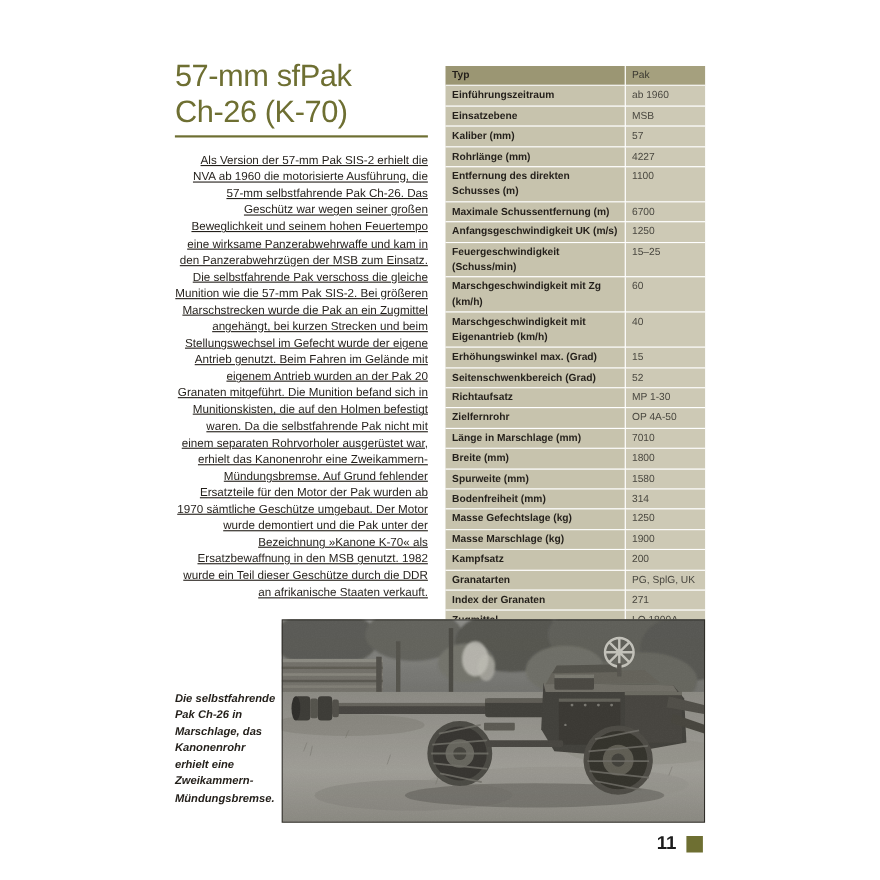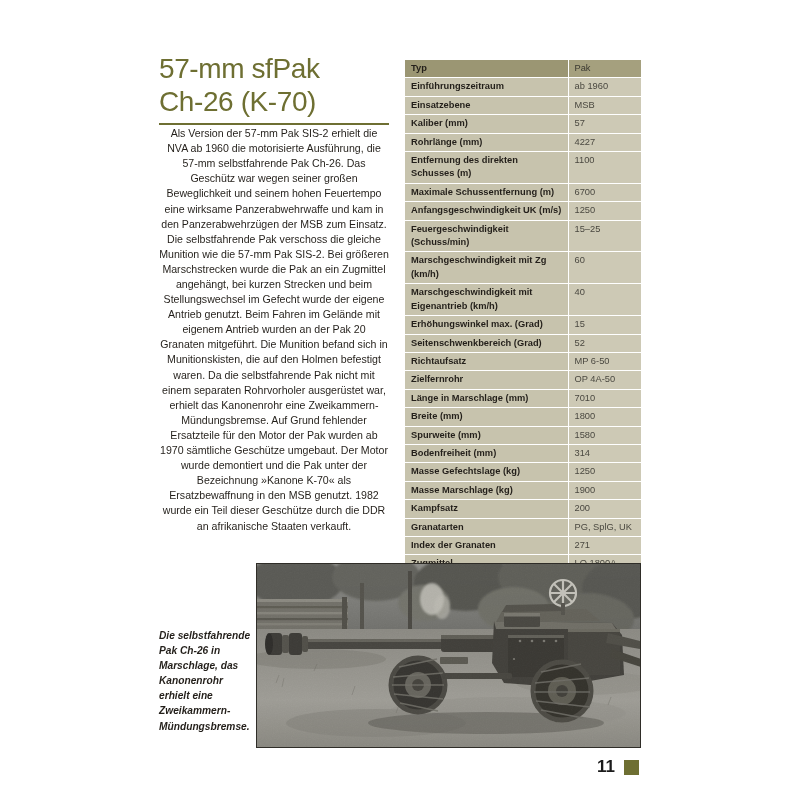--- a/index.html
+++ b/index.html
@@ -28,25 +28,26 @@
     color: #6e6f32;
     letter-spacing: -0.4px;
   }
   .title-rule {
     margin-top: 5px;
     height: 2px;
     background: #6e6f32;
     width: 230px;
   }
   .body-text {
-    margin-top: 1px;
+    margin-top: 14px;
     font-size: 10.6px;
     line-height: 15.1px;
     color: #231f1a;
-    text-align: center;
+    text-align: right;
+    text-decoration: underline;
   }
 
   
   .caption {
     position: absolute;
     left: 159px; top: 628px;
     width: 95px;
     font-size: 10.2px;
     line-height: 15.1px;
     font-style: italic;
@@ -184,21 +185,21 @@
         <tr>
           <td class="k">Erhöhungswinkel max. (Grad)</td>
           <td class="v">15</td>
         </tr>
         <tr>
           <td class="k">Seitenschwenkbereich (Grad)</td>
           <td class="v">52</td>
         </tr>
         <tr>
           <td class="k">Richtaufsatz</td>
-          <td class="v">MP 6-50</td>
+          <td class="v">MP 1-30</td>
         </tr>
         <tr>
           <td class="k">Zielfernrohr</td>
           <td class="v">OP 4A-50</td>
         </tr>
         <tr>
           <td class="k">Länge in Marschlage (mm)</td>
           <td class="v">7010</td>
         </tr>
         <tr>

